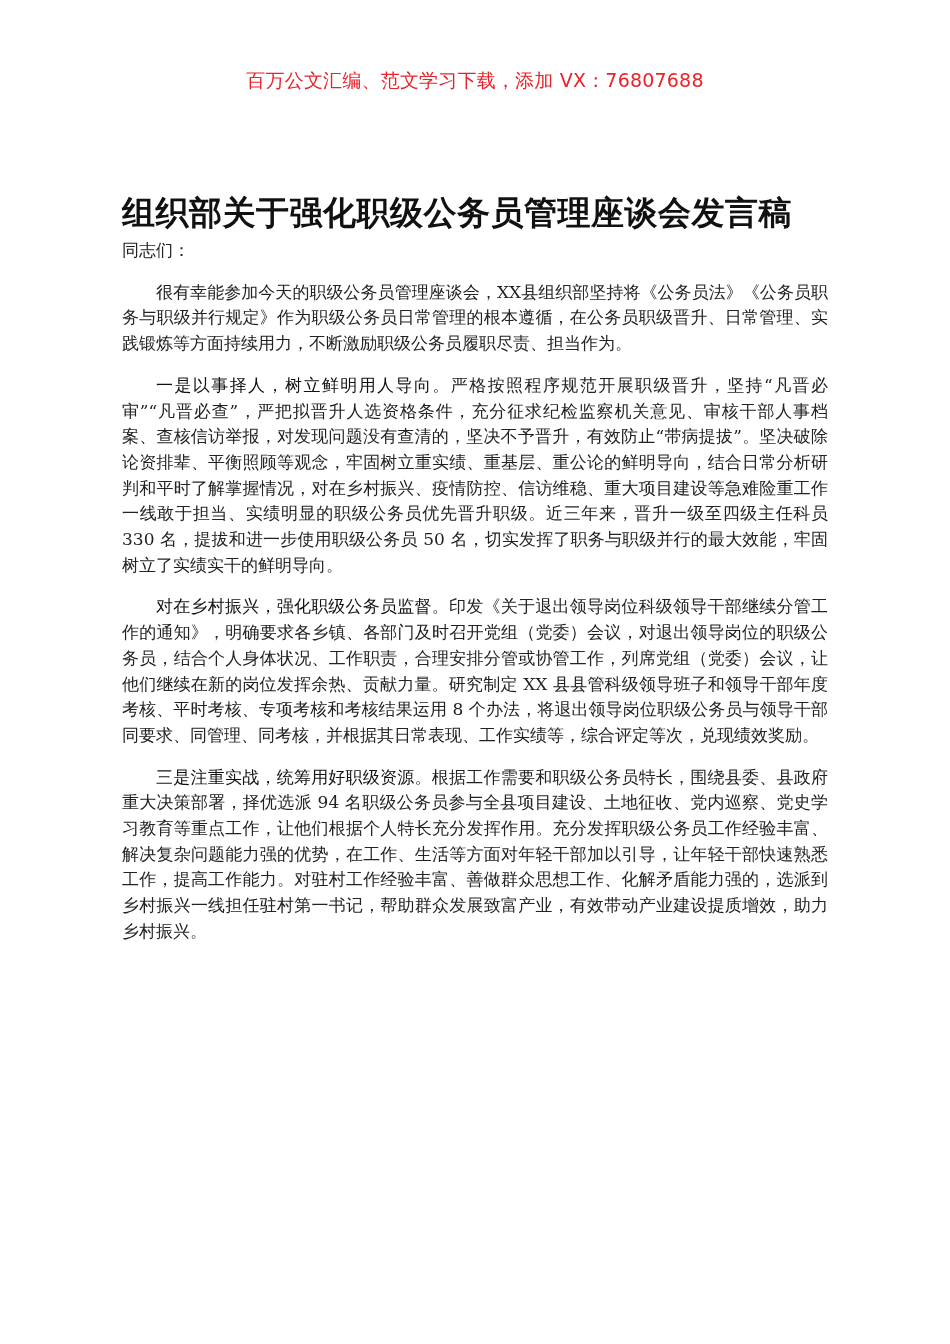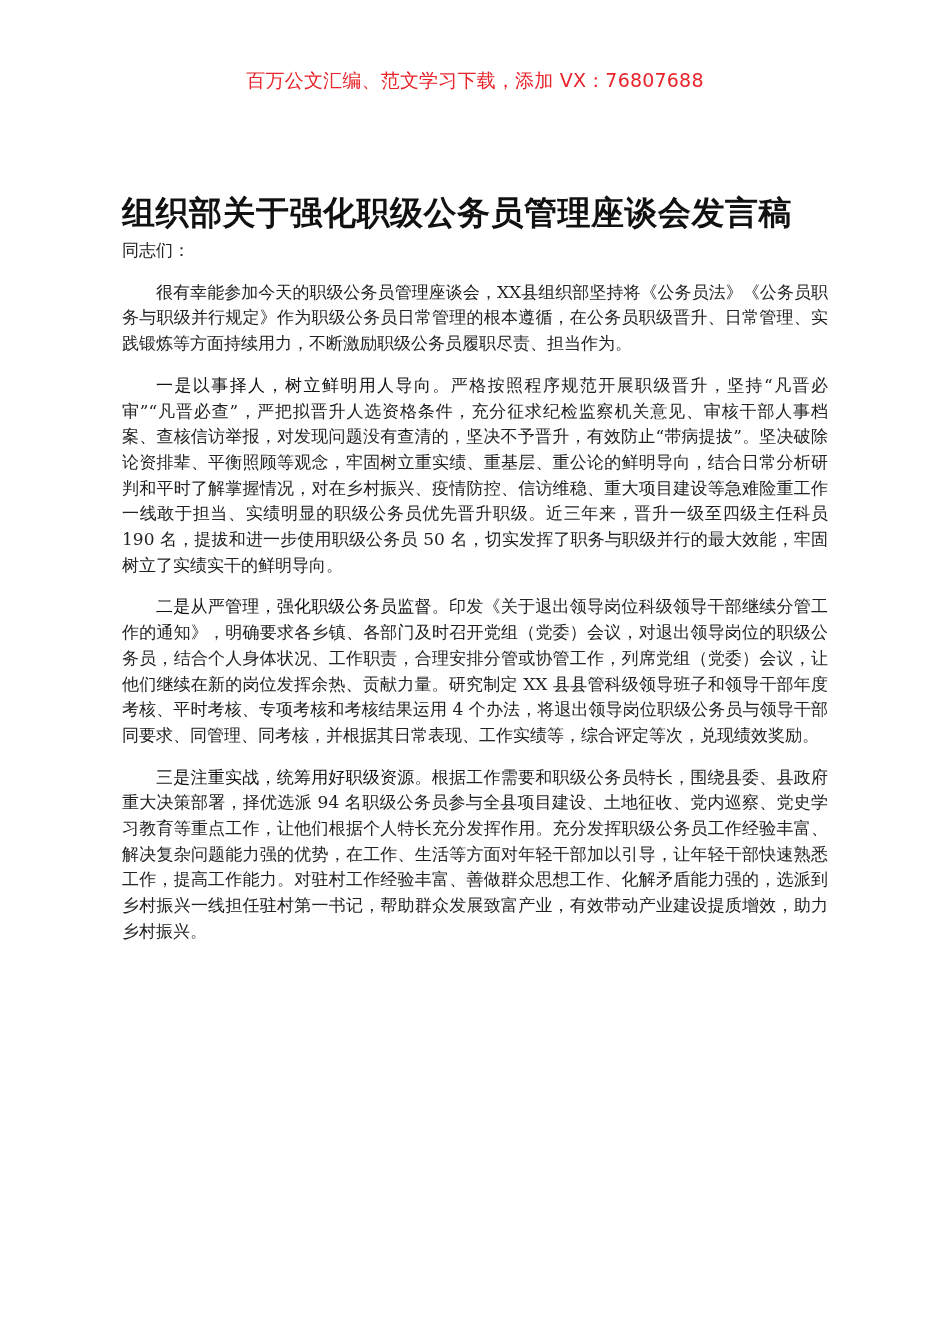--- a/index.html
+++ b/index.html
@@ -32,19 +32,19 @@
   <div class="header-banner">百万公文汇编、范文学习下载，添加 VX：76807688</div>
 
   <div class="doc-title">组织部关于强化职级公务员管理座谈会发言稿</div>
 
   <div class="body-text">
     <p class="salutation">同志们：</p>
 
     <p class="para"><span>很有幸能参加今天的职级公务员管理座谈会，XX县组织部坚持将《公务员法》《公务员职务与职级并行规定》作为职级公务员日常管理的根本遵循，在公务员职级晋升、日常管理、实践锻炼等方面持续用力，不断激励职级公务员履职尽责、担当作为。</span></p>
 
 
-    <p class="para"><span class="lead">一是以事择人，树立鲜明用人导向。</span><span>严格按照程序规范开展职级晋升，坚持“凡晋必审”“凡晋必查”，严把拟晋升人选资格条件，充分征求纪检监察机关意见、审核干部人事档案、查核信访举报，对发现问题没有查清的，坚决不予晋升，有效防止“带病提拔”。坚决破除论资排辈、平衡照顾等观念，牢固树立重实绩、重基层、重公论的鲜明导向，结合日常分析研判和平时了解掌握情况，对在乡村振兴、疫情防控、信访维稳、重大项目建设等急难险重工作一线敢于担当、实绩明显的职级公务员优先晋升职级。近三年来，晋升一级至四级主任科员 190 名，提拔和进一步使用职级公务员 50 名，切实发挥了职务与职级并行的最大效能，牢固树立了实绩实干的鲜明导向。</span></p>
+    <p class="para"><span class="lead">一是以事择人，树立鲜明用人导向。</span><span>严格按照程序规范开展职级晋升，坚持“凡晋必审”“凡晋必查”，严把拟晋升人选资格条件，充分征求纪检监察机关意见、审核干部人事档案、查核信访举报，对发现问题没有查清的，坚决不予晋升，有效防止“带病提拔”。坚决破除论资排辈、平衡照顾等观念，牢固树立重实绩、重基层、重公论的鲜明导向，结合日常分析研判和平时了解掌握情况，对在乡村振兴、疫情防控、信访维稳、重大项目建设等急难险重工作一线敢于担当、实绩明显的职级公务员优先晋升职级。近三年来，晋升一级至四级主任科员 330 名，提拔和进一步使用职级公务员 50 名，切实发挥了职务与职级并行的最大效能，牢固树立了实绩实干的鲜明导向。</span></p>
 
-    <p class="para"><span class="lead">二是从严管理，强化职级公务员监督。</span><span>印发《关于退出领导岗位科级领导干部继续分管工作的通知》，明确要求各乡镇、各部门及时召开党组（党委）会议，对退出领导岗位的职级公务员，结合个人身体状况、工作职责，合理安排分管或协管工作，列席党组（党委）会议，让他们继续在新的岗位发挥余热、贡献力量。研究制定 XX 县县管科级领导班子和领导干部年度考核、平时考核、专项考核和考核结果运用 4 个办法，将退出领导岗位职级公务员与领导干部同要求、同管理、同考核，并根据其日常表现、工作实绩等，综合评定等次，兑现绩效奖励。</span></p>
+    <p class="para"><span class="lead">对在乡村振兴，强化职级公务员监督。</span><span>印发《关于退出领导岗位科级领导干部继续分管工作的通知》，明确要求各乡镇、各部门及时召开党组（党委）会议，对退出领导岗位的职级公务员，结合个人身体状况、工作职责，合理安排分管或协管工作，列席党组（党委）会议，让他们继续在新的岗位发挥余热、贡献力量。研究制定 XX 县县管科级领导班子和领导干部年度考核、平时考核、专项考核和考核结果运用 8 个办法，将退出领导岗位职级公务员与领导干部同要求、同管理、同考核，并根据其日常表现、工作实绩等，综合评定等次，兑现绩效奖励。</span></p>
 
     <p class="para"><span class="lead">三是注重实战，统筹用好职级资源。</span><span>根据工作需要和职级公务员特长，围绕县委、县政府重大决策部署，择优选派 94 名职级公务员参与全县项目建设、土地征收、党内巡察、党史学习教育等重点工作，让他们根据个人特长充分发挥作用。充分发挥职级公务员工作经验丰富、解决复杂问题能力强的优势，在工作、生活等方面对年轻干部加以引导，让年轻干部快速熟悉工作，提高工作能力。对驻村工作经验丰富、善做群众思想工作、化解矛盾能力强的，选派到乡村振兴一线担任驻村第一书记，帮助群众发展致富产业，有效带动产业建设提质增效，助力乡村振兴。</span></p>
   </div>
 </div>
 
 </body></html>

